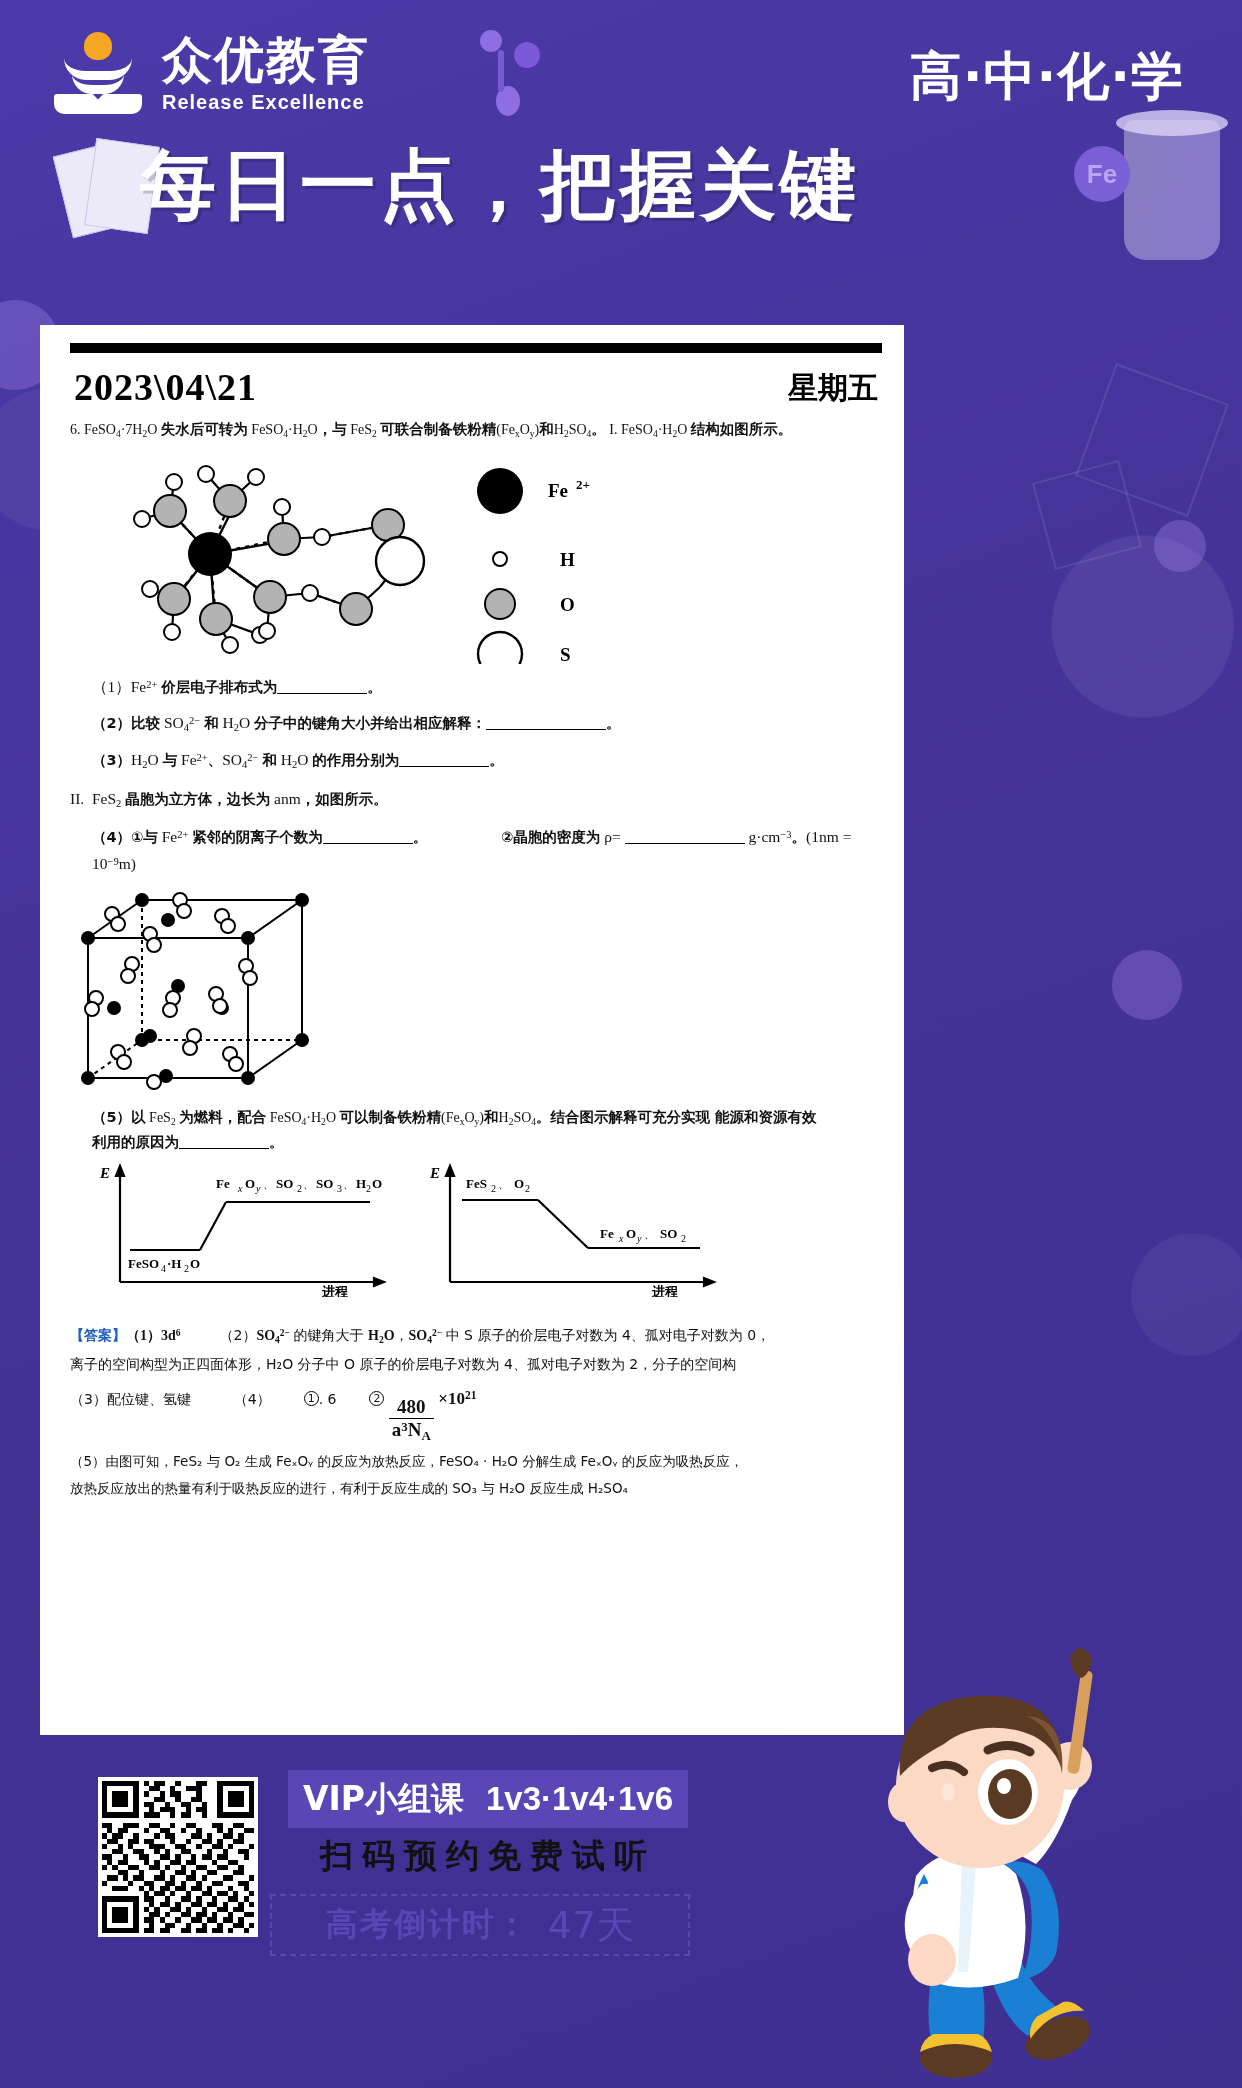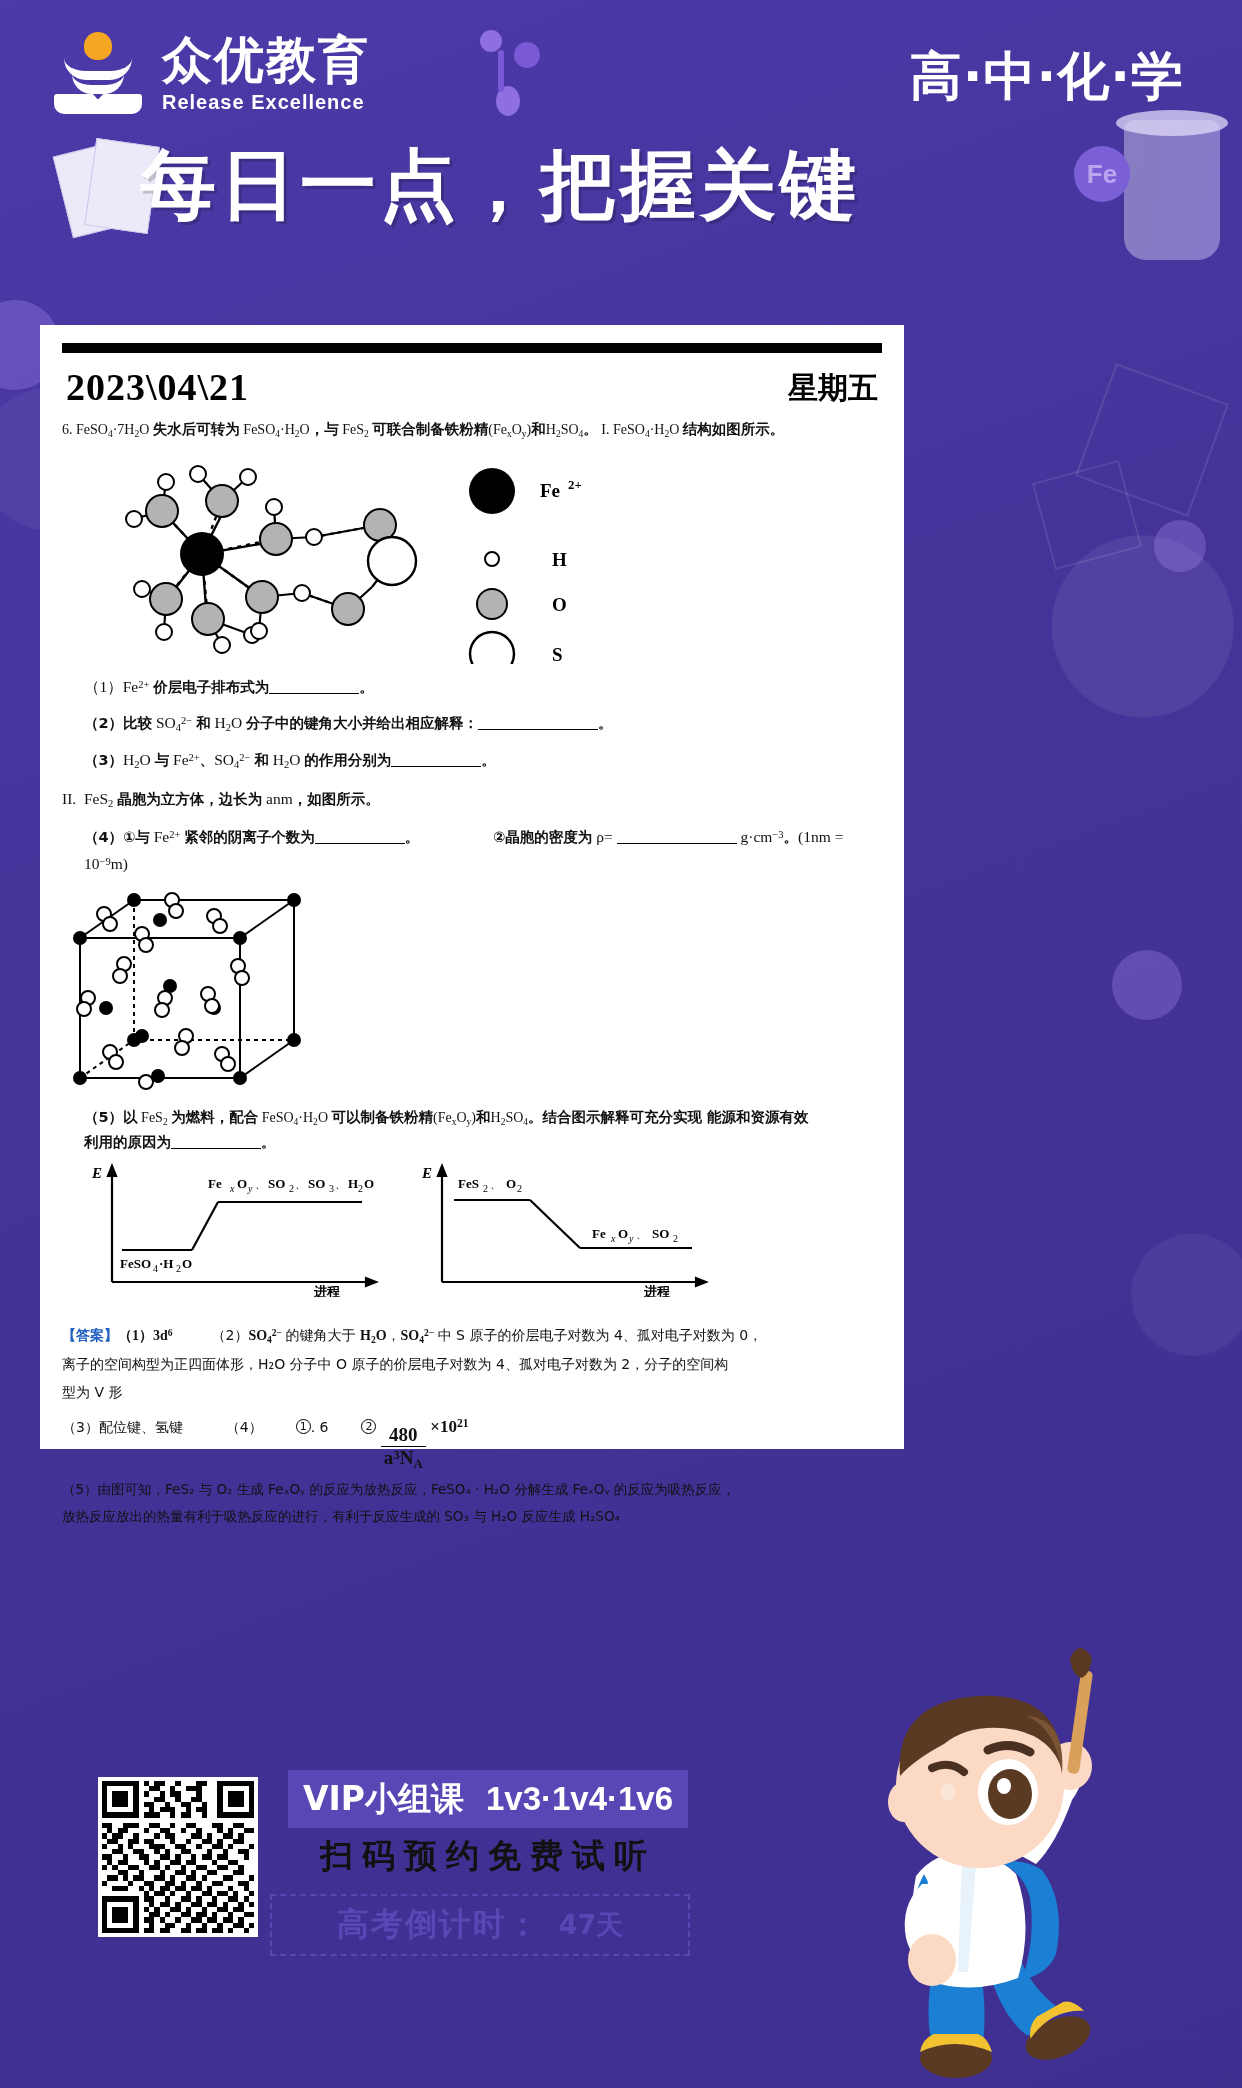--- a/index.html
+++ b/index.html
@@ -47,21 +47,21 @@
   .tube { position:absolute; right:22px; top:120px; width:96px; height:140px;
       background:linear-gradient(100deg, rgba(255,255,255,.35), rgba(190,175,240,.55));
       border-radius:10px 10px 22px 22px; }
   .tube:before { content:""; position:absolute; left:-8px; top:-10px; width:112px; height:26px;
       background:rgba(225,218,250,.75); border-radius:50%; }
   .fe-badge { position:absolute; right:112px; top:146px; width:56px; height:56px; border-radius:50%;
       background:#7b5fd6; color:#b9a6ef; font-weight:bold; font-size:26px; display:flex; align-items:center; justify-content:center;
       font-family:"Liberation Sans", sans-serif; }
 
   
-  .sheet { position:absolute; left:40px; top:325px; width:864px; height:1124px; background:#fff; }
+  .sheet { position:absolute; left:40px; top:325px; width:864px; height:1410px; background:#fff;padding-left:8px; }
   .sheet-pad { padding:18px 22px 0 22px; }
   .rule { height:10px; background:#000; margin:0 0 12px 0; }
 
   .date-row { display:flex; align-items:flex-end; justify-content:space-between; padding:0 4px 8px 4px; }
   .date { font-size:38px; font-weight:bold; font-family:"Liberation Serif", serif; letter-spacing:1px; }
   .weekday { font-size:30px; font-weight:bold; font-family:"DejaVu Sans", sans-serif; }
 
   .qtext { font-size:15.5px; line-height:1.75; font-family:"Liberation Serif", serif; color:#111; }
   .qtext .cn { font-family:"DejaVu Sans", sans-serif; font-size:14.5px; font-weight:bold; }
   .blank { display:inline-block; border-bottom:1.6px solid #000; width:90px; vertical-align:-2px; }
@@ -93,21 +93,21 @@
   .qr { position:absolute; left:98px; top:17px; width:160px; height:160px; background:#fff; padding:4px; }
   .vip-bar { position:absolute; left:288px; top:10px; width:400px; height:58px; background:#5a46b4;
       display:flex; align-items:center; justify-content:center; gap:22px; }
   .vip-bar .t1 { color:#fff; font-size:33px; font-weight:bold; font-family:"DejaVu Sans", sans-serif; }
   .vip-bar .t2 { color:#fff; font-size:33px; font-weight:bold; font-family:"Liberation Sans", sans-serif; }
   .scan { position:absolute; left:288px; top:74px; width:400px; text-align:center; color:#111;
       font-size:33px; font-weight:bold; letter-spacing:9px; font-family:"DejaVu Sans", sans-serif; }
   .count-box { position:absolute; left:270px; top:134px; width:420px; height:62px; border:2.5px dashed #5a46b4;
       display:flex; align-items:center; justify-content:center; gap:18px; }
   .count-box .lbl { color:#5a46b4; font-size:32px; font-weight:bold; font-family:"DejaVu Sans", sans-serif; letter-spacing:2px; }
-  .count-box .val { color:#5a46b4; font-size:27px; font-weight:bold; font-family:"DejaVu Sans", sans-serif; }
+  .count-box .val { color:#5a46b4; font-size:38px; font-weight:normal; font-family:"DejaVu Sans", sans-serif; }
 
   
   .mascot { position:absolute; right:130px; top:-120px; width:300px; height:440px; }
 </style>
 </head>
 <body>
 
 <div class="poster">
 
   <div class="bg-hex" style="right:30px;top:380px;width:120px;height:120px;transform:rotate(20deg);"></div>
@@ -404,21 +404,20 @@
         </svg>
       </div>
 
       <div class="ans">
         <div style="font-size:14px;margin-top:24px;">
           <span class="tag">【答案】</span><span class="sr">（1）3d<sup>6</sup></span>
           <span style="display:inline-block;width:30px;"></span>
           <span>（2）</span><span class="sr">SO<sub>4</sub><sup>2−</sup> </span>的键角大于 <span class="sr">H<sub>2</sub>O</span>，<span class="sr">SO<sub>4</sub><sup>2−</sup> </span>中 S 原子的价层电子对数为 4、孤对电子对数为 0，
         </div>
         <div style="font-size:14px;">离子的空间构型为正四面体形，H₂O 分子中 O 原子的价层电子对数为 4、孤对电子对数为 2，分子的空间构</div>
-        <div style="font-size:14px;">型为 V 形</div>
         <div style="font-size:14px;margin-top:4px;">
           <span>（3）配位键、氢键</span>
           <span style="display:inline-block;width:34px;"></span>
           <span>（4）</span>
           <span style="display:inline-block;width:24px;"></span>
           <span class="circnum">1</span><span>. 6</span>
           <span style="display:inline-block;width:24px;"></span>
           <span class="circnum">2</span>
           <span class="frac">
             <span class="num">480</span>

